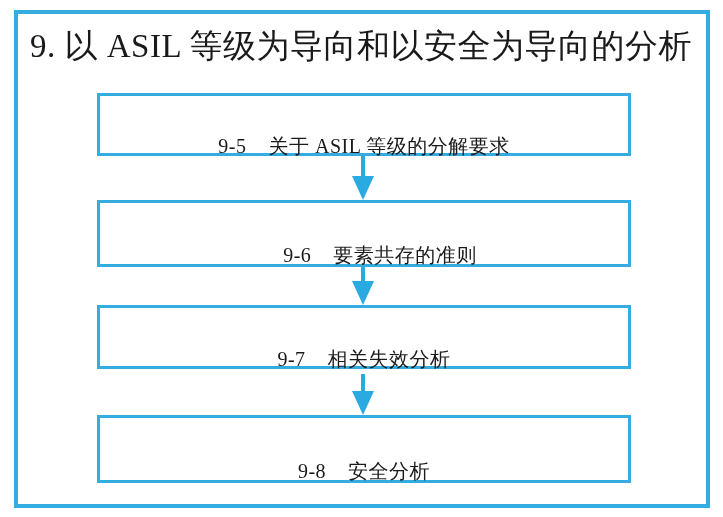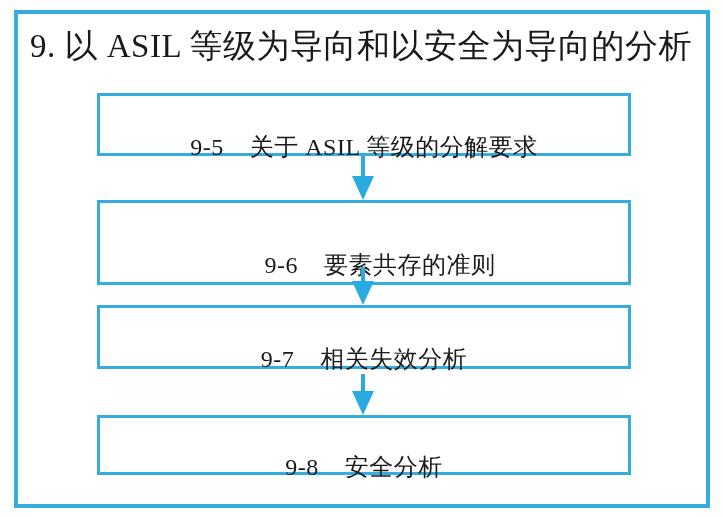--- a/index.html
+++ b/index.html
@@ -57,31 +57,31 @@
     left: 97px;
     width: 534px;
     box-sizing: border-box;
     border: 3px solid #34ace0;
     background: #ffffff;
     display: flex;
     align-items: center;
     justify-content: center;
   }
   .step-label {
-    font-size: 24px;
+    font-size: 20px;
     color: #1a1a1a;
     white-space: pre;
     letter-spacing: 0.5px;
     margin-top: 44px;
   }
 
   #step-box-0 { top: 93px;  height: 63px; }
-  #step-box-1 { top: 200px; height: 85px; padding-left: 32px; }
+  #step-box-1 { top: 200px; height: 67px; padding-left: 32px; }
   #step-box-2 { top: 305px; height: 64px; }
-  #step-box-3 { top: 415px; height: 60px; }
+  #step-box-3 { top: 415px; height: 68px; }
 
   
   .arrow {
     position: absolute;
     left: 352px;
     width: 22px;
   }
   .arrow-stem {
     position: absolute;
     left: 9px;

